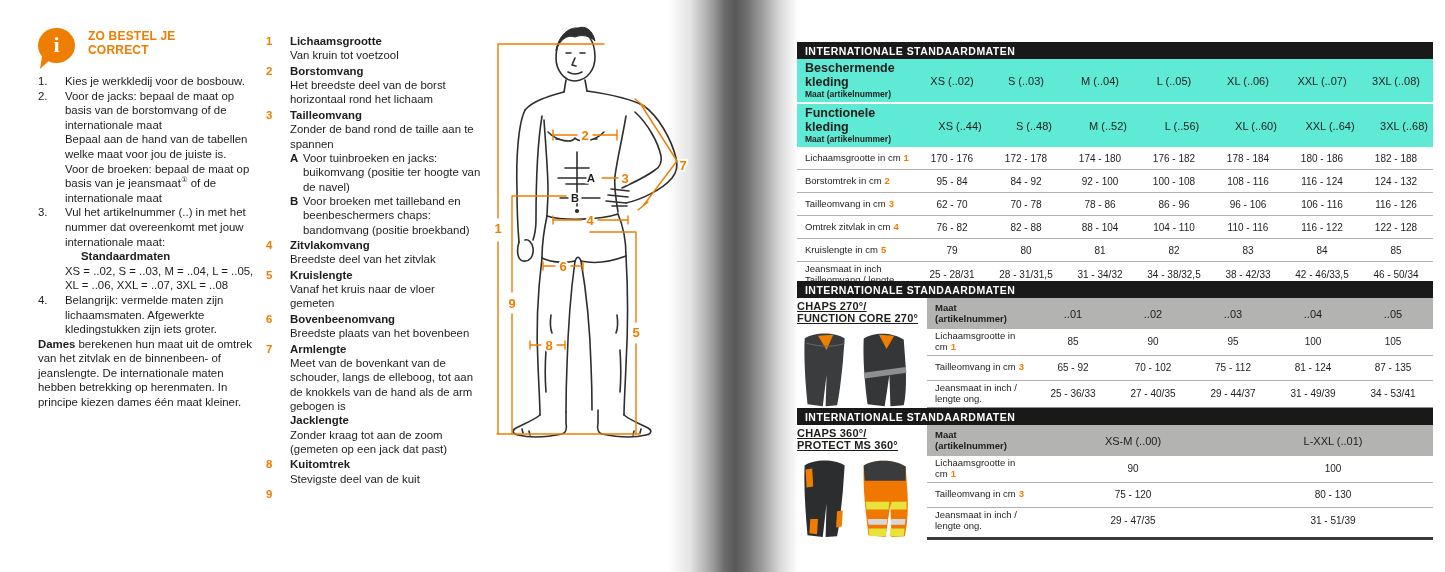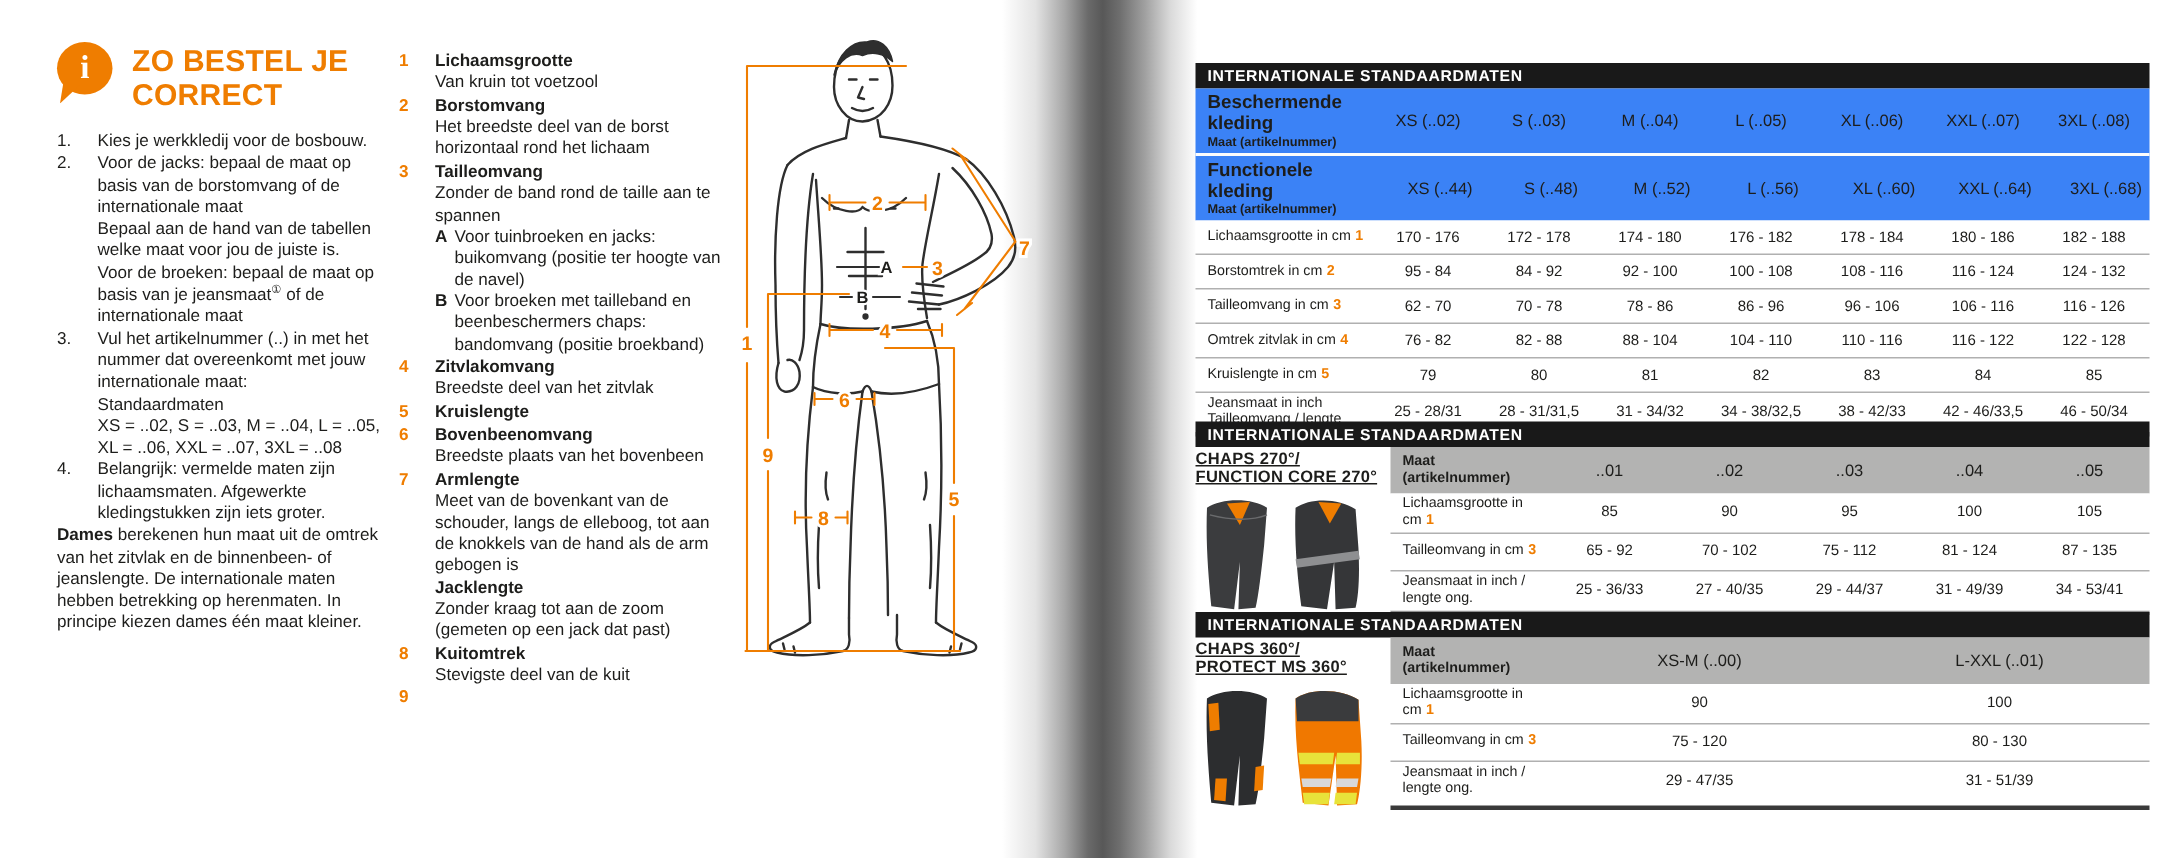--- a/index.html
+++ b/index.html
@@ -10,25 +10,25 @@
   .layer{position:absolute;z-index:1;}
 
   
   .info{left:38px;top:28px;width:222px;font-size:11.4px;line-height:1.28;}
   .ihead{display:flex;margin-bottom:11px;}
   .bubble{width:37px;height:35px;background:#ef7d00;border-radius:50%;position:relative;color:#fff;
           font-weight:700;font-size:22px;display:flex;align-items:center;justify-content:center;
           font-family:"Liberation Serif",serif;flex:none;margin-right:13px;}
   .bubble::after{content:"";position:absolute;left:2px;bottom:-6px;width:14px;height:13px;background:#ef7d00;
           clip-path:polygon(0 100%,100% 0,15% 0);}
-  .ititle{color:#ef7d00;font-size:20px;font-weight:800;line-height:1.16;letter-spacing:.2px;padding-top:2px;}
+  .ititle{color:#ef7d00;font-size:12px;font-weight:800;line-height:1.16;letter-spacing:.2px;padding-top:2px;}
   .step{display:flex;}
   .snum{width:27px;flex:none;}
   .sbody{flex:1;}
-  .boldline{font-weight:400;}
+  .boldline{font-weight:700;margin-left:16px;}
   .dames{margin:0;}
   sup.circ{font-size:7.5px;line-height:0;}
 
   
   .legend{left:266px;top:34px;width:216px;font-size:11.4px;line-height:1.26;}
   .litem{display:flex;margin-bottom:1px;}
   .lnum{width:24px;color:#ef7d00;font-weight:700;flex:none;}
   .lbody{flex:1;}
   .lterm{font-weight:700;}
   .lsub{display:flex;}
@@ -39,21 +39,21 @@
   .fig-num{fill:#ef7d00;font:700 13px "Liberation Sans",sans-serif;paint-order:stroke;stroke:#fff;stroke-width:4px;text-anchor:middle;}
   .fig-ab{fill:#1d1d1b;font:700 11px "Liberation Sans",sans-serif;paint-order:stroke;stroke:#fff;stroke-width:3px;text-anchor:middle;}
 
   
   .tsec{width:636px;}
   .t1{left:797px;top:42px;border-bottom:3px solid #919191;}
   .t2{left:797px;top:281px;}
   .t3{left:797px;top:408px;}
   .bar{height:17px;background:#191919;color:#fff;display:flex;align-items:center;padding-left:8px;
        font-weight:700;font-size:10.5px;letter-spacing:.45px;}
-  .hrow{display:grid;grid-template-columns:118px repeat(7,1fr);background:#3b82f6;align-items:center;}
+  .hrow{display:grid;grid-template-columns:118px repeat(7,1fr);background:#5eead4;align-items:center;}
   .t1 > div:nth-child(2){min-height:38px;border-bottom:2px solid #fcfcfc;}
   .t1 > div:nth-child(3){min-height:31px;gap:16px;}
   .hlabel{padding:3px 4px 3px 8px;}
   .ht{font-size:12.5px;font-weight:700;line-height:1.08;}
   .hs{font-size:8.5px;font-weight:700;}
   .hcol,.mhcol{text-align:center;font-weight:400;font-size:11px;}
   .drow{display:grid;grid-template-columns:118px repeat(7,1fr);align-items:center;min-height:22px;
         border-top:1px solid #b0b0b0;background:#fff;}
   .t1 > div:nth-child(4){border-top:0;}
   .rlabel,.mlabel{padding:2px 2px 2px 8px;font-size:9.5px;line-height:1.15;}
@@ -153,20 +153,21 @@
       <span class="lnum">4</span>
       <div class="lbody">
           <div class="lterm">Zitvlakomvang</div>
           <div>Breedste deel van het zitvlak</div>
         </div>
     </div>
     <div class="litem">
       <span class="lnum">5</span>
       <div class="lbody">
           <div class="lterm">Kruislengte</div>
+          <div>Vanaf het kruis naar de vloer gemeten</div>
         </div>
     </div>
     <div class="litem">
       <span class="lnum">6</span>
       <div class="lbody">
           <div class="lterm">Bovenbeenomvang</div>
           <div>Breedste plaats van het bovenbeen</div>
         </div>
     </div>
     <div class="litem">

